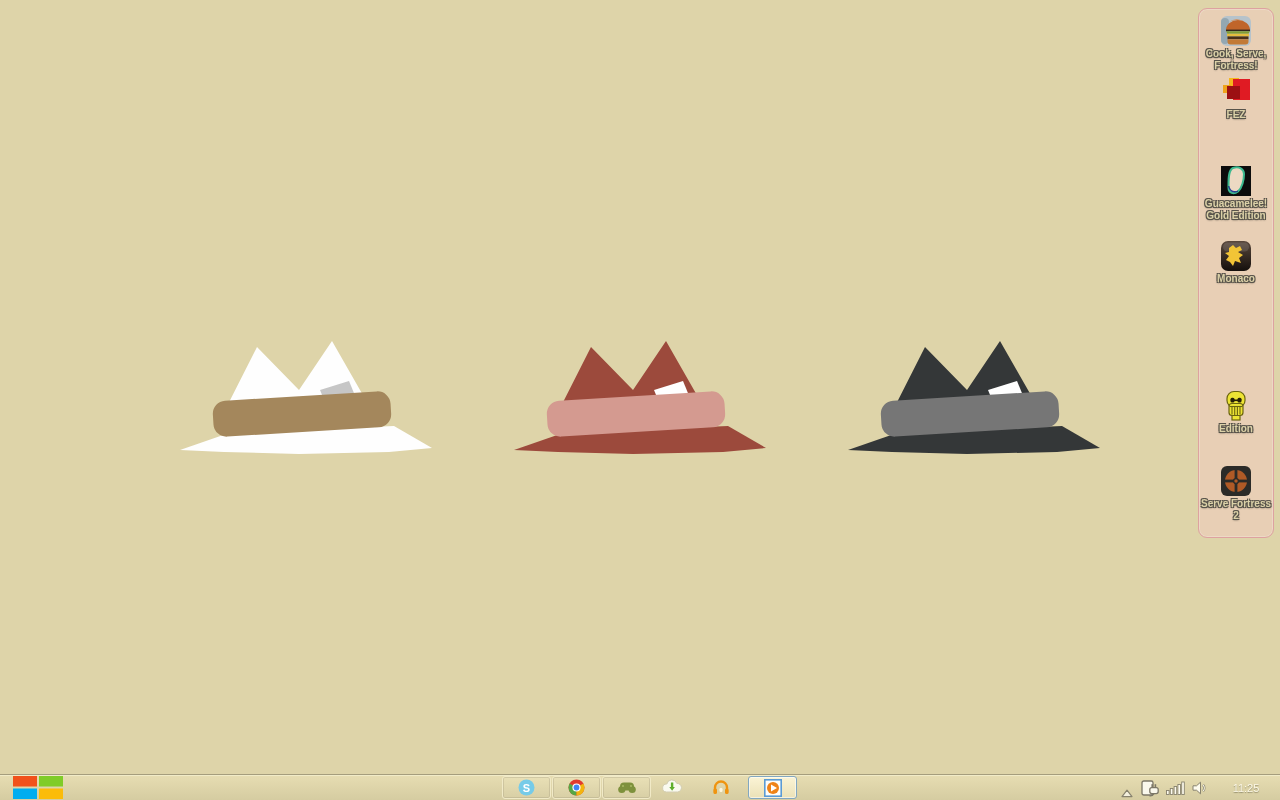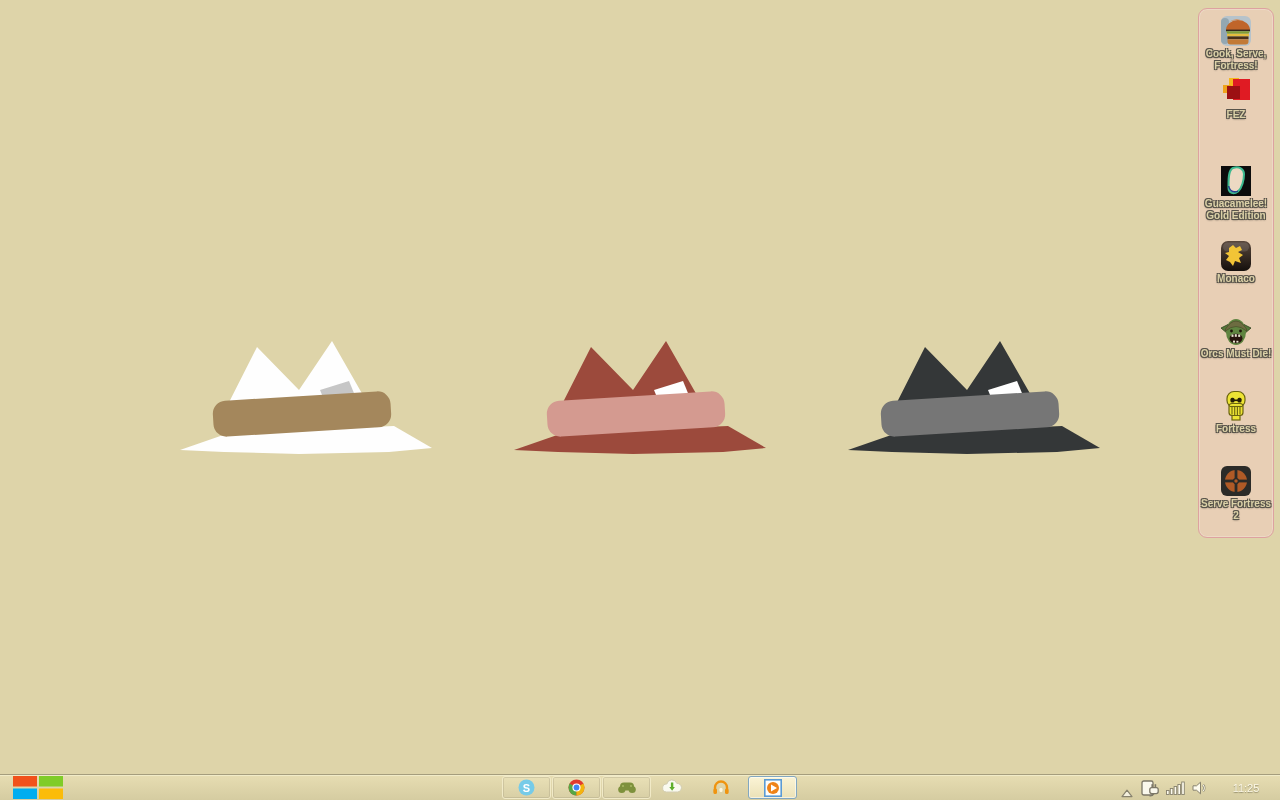--- a/index.html
+++ b/index.html
@@ -141,57 +141,40 @@
   <div class="shortcut s2">
     <svg class="ic" viewBox="0 0 32 32">
       <rect x="1" y="1" width="30" height="30" fill="#0c0c0c"></rect>
       <path d="M13 3 C19 1 24 4 24 9 C24 15 22 23 18 26.5 C14 29.5 8.5 28.5 8.5 22.5 C8.5 16 8 5 13 3 Z" fill="#ecd9c3" stroke="#3cb98f" stroke-width="2"></path>
       <path d="M8.7 21 C9 26.5 14 28.6 18 26 C14.5 27.4 10.3 26.4 8.7 21 Z" fill="#2f55cf" stroke="#1b2f86" stroke-width="0.8"></path>
     </svg>
     <div class="lbl">Guacamelee!</div>
     <div class="lbl">Gold Edition</div>
   </div>
 
-  <div class="shortcut s4">
-    <svg class="ic" viewBox="0 0 32 32">
-      <polygon points="1,13 8,9.5 8,19" fill="#55793a" stroke="#2e401e" stroke-width="0.8"></polygon>
-      <polygon points="31,13 24,9.5 24,19" fill="#55793a" stroke="#2e401e" stroke-width="0.8"></polygon>
-      <ellipse cx="16" cy="17" rx="10" ry="13" fill="#5f8440"></ellipse>
-      <path d="M5.5 14 Q16 -2 26.5 14 L26.5 16 Q16 7 5.5 16 Z" fill="#6d6c41" stroke="#4a4a2a" stroke-width="0.7"></path>
-      <circle cx="11.5" cy="16" r="1.4" fill="#1f1509"></circle>
-      <circle cx="20.5" cy="16" r="1.4" fill="#1f1509"></circle>
-      <ellipse cx="16" cy="23.5" rx="6.5" ry="4.8" fill="#27150e"></ellipse>
-      <rect x="11.5" y="19.5" width="2" height="2.4" fill="#e8e4d0"></rect>
-      <rect x="14.8" y="19.2" width="2" height="2.6" fill="#e8e4d0"></rect>
-      <rect x="18.2" y="19.5" width="2" height="2.4" fill="#e8e4d0"></rect>
-      <rect x="13" y="25.6" width="2" height="2" fill="#e8e4d0"></rect>
-      <rect x="16.4" y="25.8" width="2" height="1.8" fill="#e8e4d0"></rect>
-    </svg>
-    <div class="lbl">Orcs Must Die!</div>
-  </div>
 
   <div class="shortcut s5">
     <svg class="ic" viewBox="0 0 32 32">
       <g fill="#ede434" stroke="#6b6410" stroke-width="1.2">
         <rect x="12" y="24" width="8" height="6"></rect>
         <rect x="7" y="1.5" width="18" height="16" rx="7"></rect>
         <rect x="9" y="13.5" width="14" height="12" rx="3"></rect>
       </g>
       <rect x="10.8" y="9.5" width="10.4" height="1.6" fill="#262007"></rect>
       <rect x="10.5" y="7.8" width="4" height="4.6" rx="1.5" fill="#262007"></rect>
       <rect x="17.5" y="7.8" width="4" height="4.6" rx="1.5" fill="#262007"></rect>
       <g stroke="#6b6410" stroke-width="1.1">
         <line x1="9.5" y1="16.5" x2="22.5" y2="16.5"></line>
         <line x1="12" y1="16.5" x2="12" y2="24.5"></line>
         <line x1="14.7" y1="16.5" x2="14.7" y2="25"></line>
         <line x1="17.4" y1="16.5" x2="17.4" y2="25"></line>
         <line x1="20" y1="16.5" x2="20" y2="24.5"></line>
       </g>
     </svg>
-    <div class="lbl">Fortress</div>
+    <div class="lbl">Edition</div>
   </div>
 
   <div class="shortcut s6">
     <svg class="ic" viewBox="0 0 32 32">
       <rect x="1" y="1" width="30" height="30" rx="6" fill="#2b2b28"></rect>
       <circle cx="16" cy="16" r="11" fill="#b05a26"></circle>
       <g fill="#2b2b28">
         <rect x="14.6" y="3" width="2.8" height="26"></rect>
         <rect x="3" y="14.6" width="26" height="2.8"></rect>
         <circle cx="16" cy="16" r="3.1"></circle>

